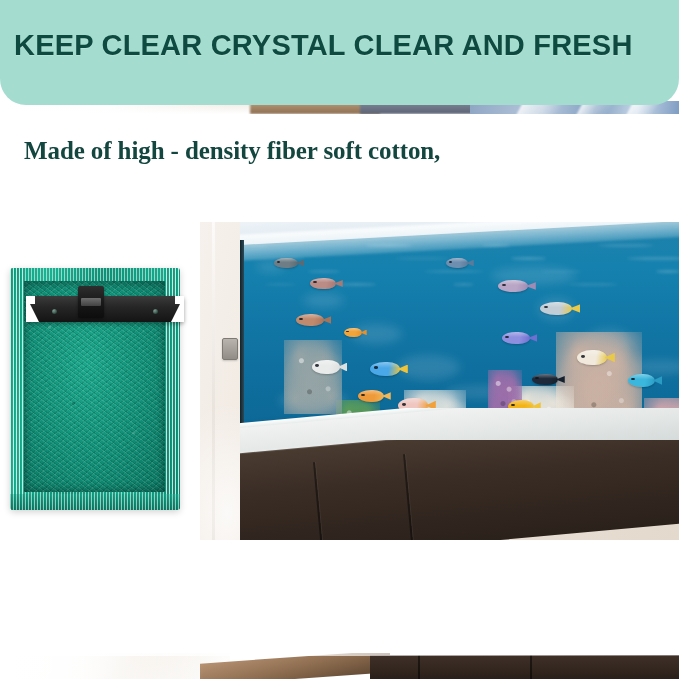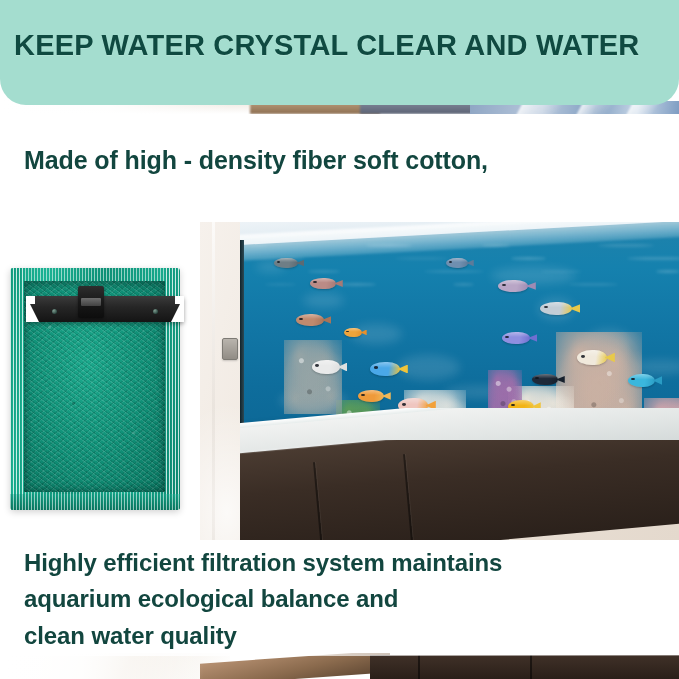--- a/index.html
+++ b/index.html
@@ -57,21 +57,21 @@
     text-shadow:0 1px 0 rgba(255,255,255,.18);
   }
 
   
   .textblock{position:absolute;left:0;width:679px;color:#12463f;}
   .textblock .tline{
     font-size:25px;font-weight:bold;color:#12463f;
     line-height:1.35;white-space:nowrap;padding-left:24px;
     letter-spacing:-.1px;
   }
-  .tb-top{top:144px;}
+  .tb-top{top:134px;font-family:Liberation Serif, serif;}
   .tb-bottom{top:545px;}
   .tb-bottom .tline{font-size:24px;line-height:1.52;}
 
   
   .photoband{
     position:absolute;left:0;top:222px;width:679px;height:318px;
     background:#ffffff;overflow:hidden;
   }
 
   
@@ -308,21 +308,21 @@
     <div class="sl-cab"></div>
     <div class="sl-dark"></div>
     <div class="sl-blue"></div>
     <div class="sl-streak" style="left:520px;"></div>
     <div class="sl-streak" style="left:580px;width:30px;"></div>
     <div class="sl-streak" style="left:630px;width:26px;"></div>
     <div class="sl-fade"></div>
   </div>
 
   <div class="banner">
-    <div class="banner-title">KEEP WATER CRYSTAL CLEAR AND WATER</div>
+    <div class="banner-title">KEEP CLEAR CRYSTAL CLEAR AND FRESH</div>
   </div>
 
   <div class="textblock tb-top">
     <div class="tline">Made of high - density fiber soft cotton,</div>
   </div>
 
   <div class="photoband">
 
     <div class="product">
       <div class="pad-wrap">
@@ -521,25 +521,20 @@
 
       <div class="cabinet">
         <div class="cab-body"></div>
         <div class="cab-top-hl"></div>
         <div class="cab-seam" style="left:78px;top:22px;transform:rotate(-5.2deg);"></div>
         <div class="cab-seam" style="left:168px;top:14px;transform:rotate(-5.2deg);"></div>
       </div>
     </div>
   </div>
 
-  <div class="textblock tb-bottom">
-    <div class="tline">Highly efficient filtration system maintains</div>
-    <div class="tline">aquarium ecological balance and</div>
-    <div class="tline">clean water quality</div>
-  </div>
 
   <div class="bottom-sliver">
     <div class="bs-wall"></div>
     <div class="bs-wood"></div>
     <div class="bs-dark"></div>
     <div class="bs-seam" style="left:418px;"></div>
     <div class="bs-seam" style="left:530px;"></div>
     <div class="bs-fade"></div>
     <div class="bs-topline"></div>
   </div>

